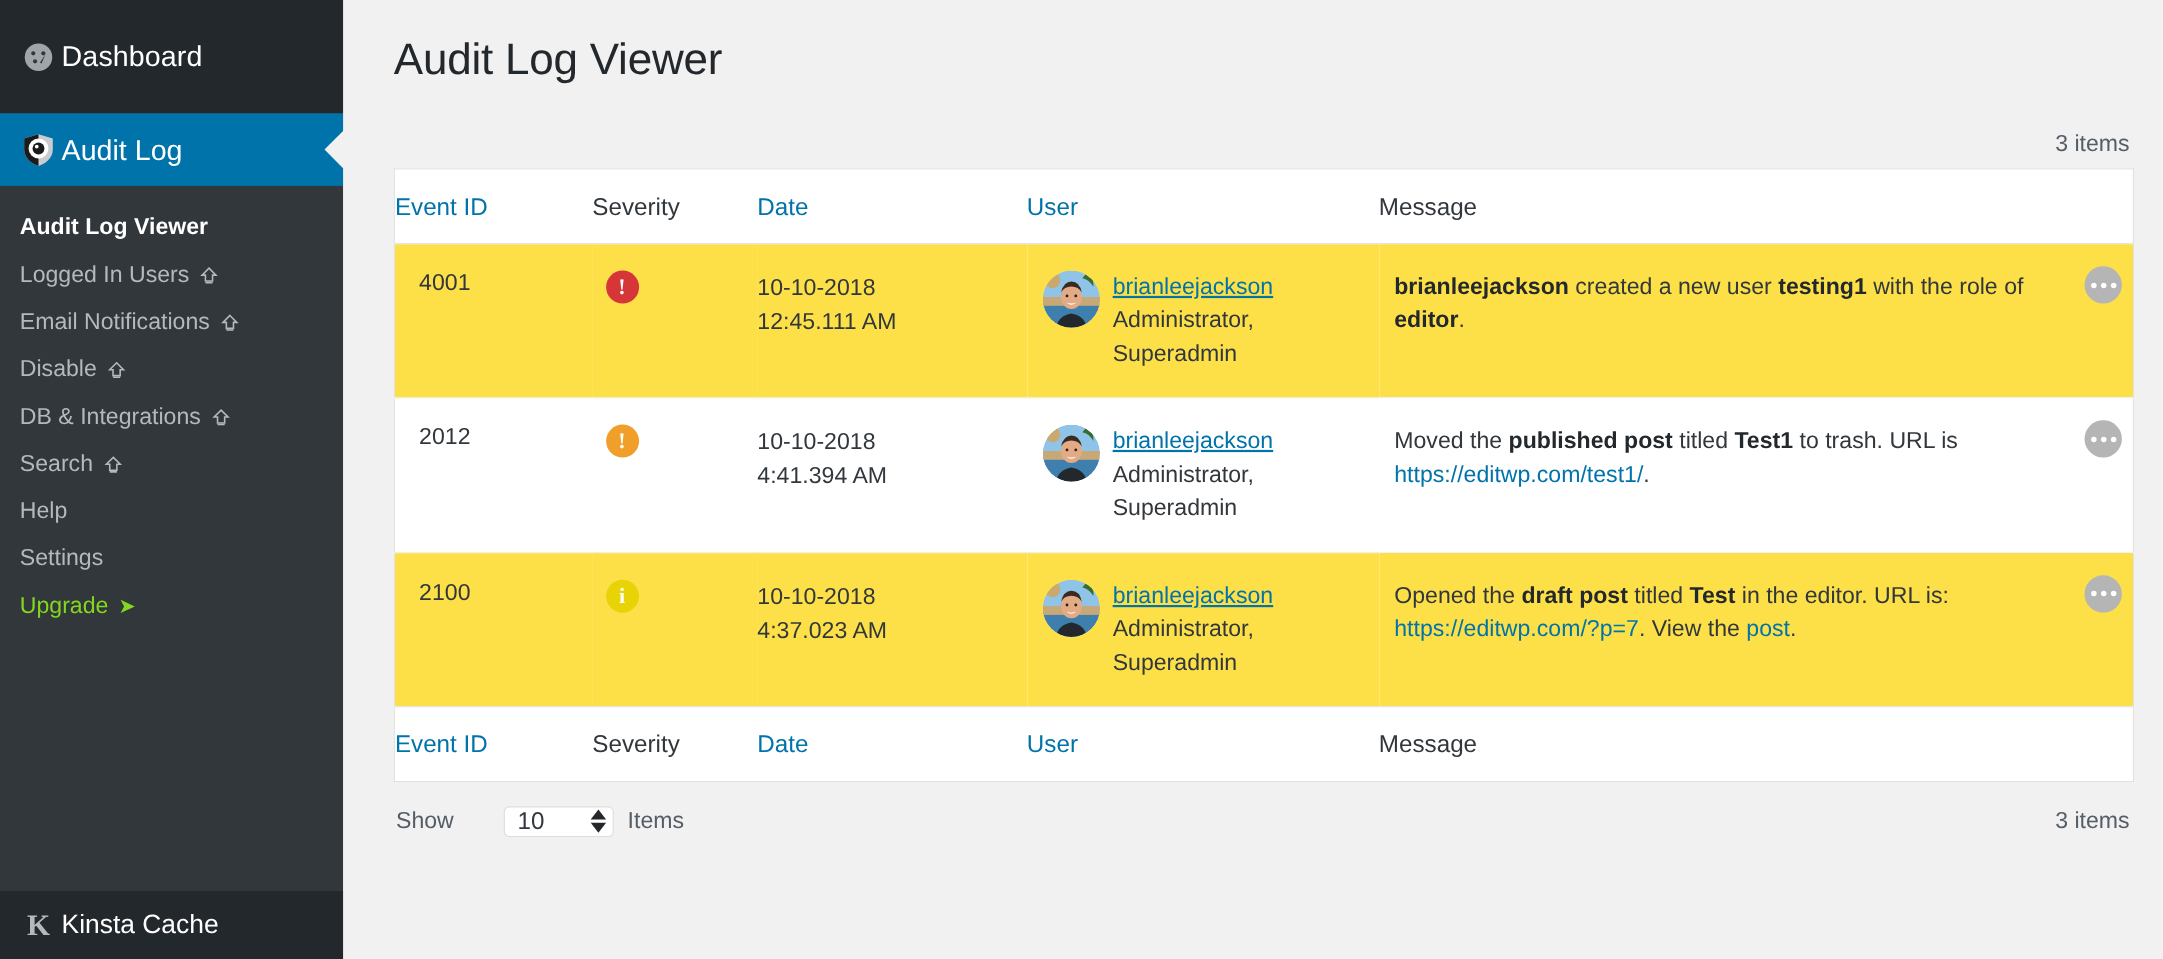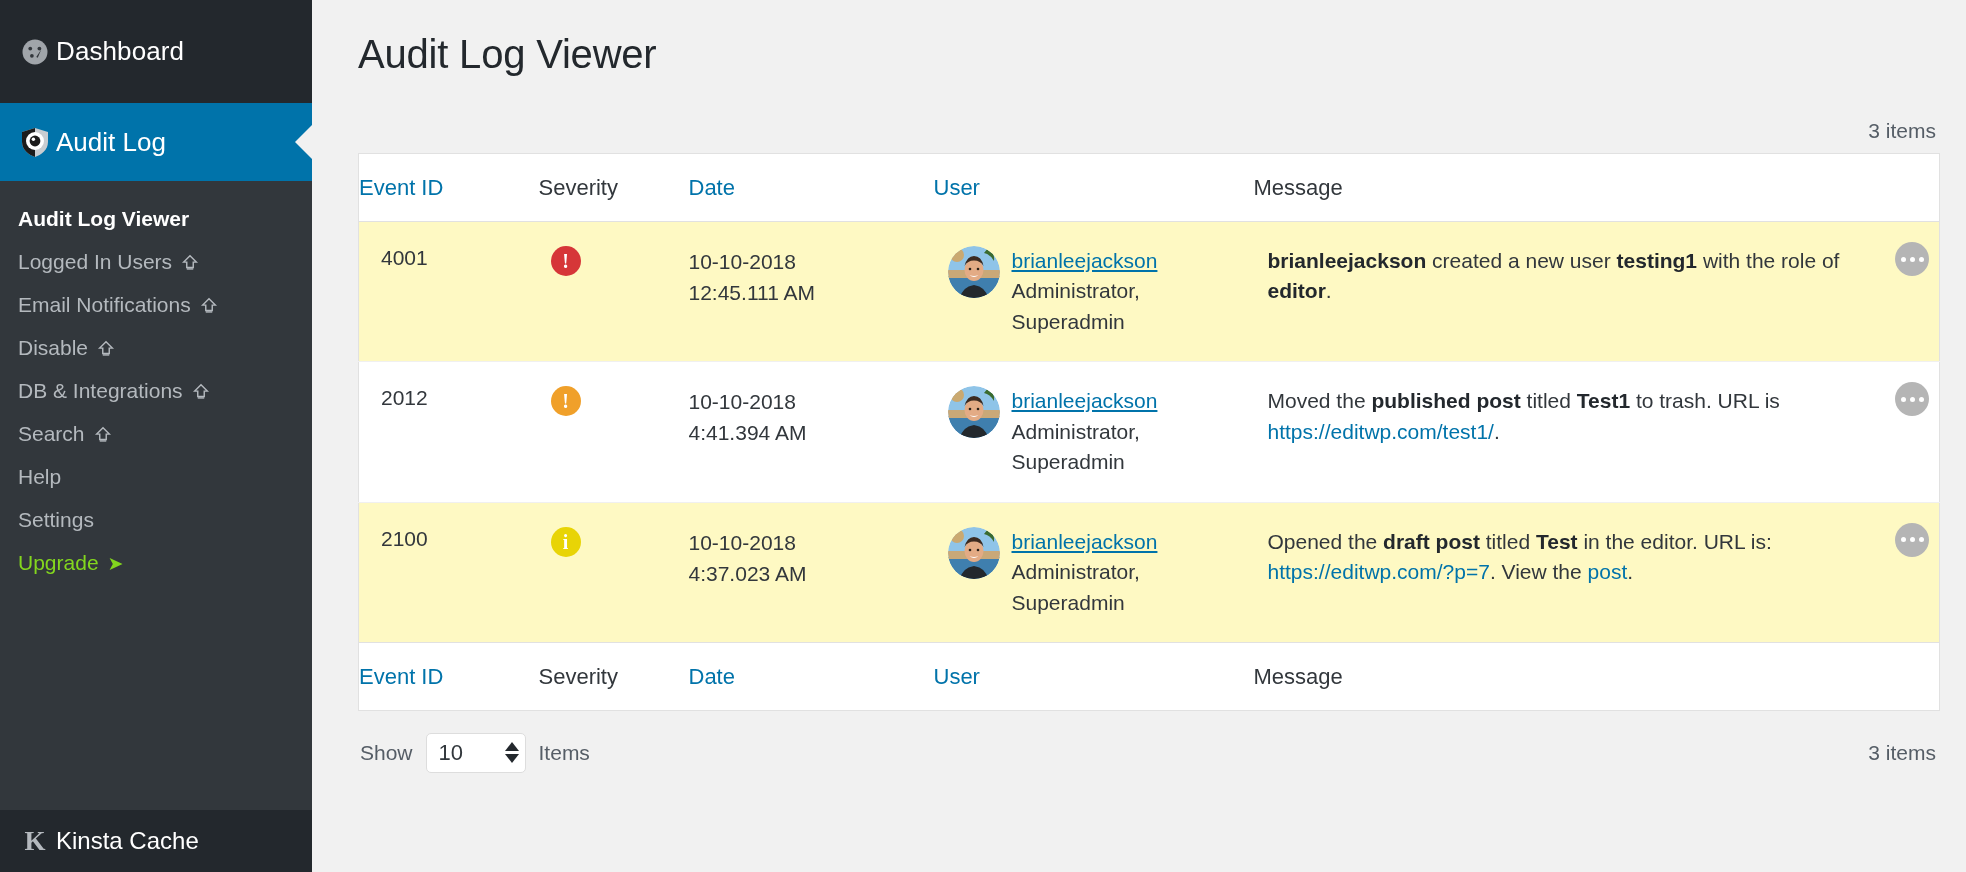--- a/index.html
+++ b/index.html
@@ -24,21 +24,21 @@
     background: #23282d;
     height: 103px;
     display: flex; align-items: center;
     padding-left: 14px;
   }
   .sb-top .ic { width: 42px; flex:0 0 42px; display:flex; align-items:center; justify-content:center; }
   .sb-top .lbl { font-size: 26px; color: #ffffff; letter-spacing: .1px; }
 
   .sb-active {
     background: #0073aa;
-    height: 78px;
+    height: 66px;
     display: flex; align-items: center;
     padding-left: 14px;
     position: relative;
   }
   .sb-active .ic { width: 42px; flex:0 0 42px; display:flex; align-items:center; justify-content:center; }
   .sb-active .lbl { font-size: 26px; color: #ffffff; }
   .sb-active::after {
     content:""; position:absolute; right:-1px; top:50%;
     transform: translateY(-50%);
     width: 0; height: 0;
@@ -129,21 +129,21 @@
   th.h-msg  { padding-left: 14px; }
 
   table.wp-list td {
     vertical-align: top;
     font-size: 21px;
     color: #32373c;
     padding-top: 24px;
     padding-bottom: 24px;
     border-bottom: 1px solid #f0f0f0;
   }
-  tbody tr.alt td { background: #fef9c3; }
+  tbody tr.alt td { background: #fde047; }
   tbody tr:last-child td { border-bottom: 1px solid #e1e1e1; }
 
   td.c-eventid { padding-left: 22px; color:#32373c; }
   td.c-severity { padding-left: 6px; }
   td.c-date { line-height: 1.48; color: #32373c; }
   td.c-user { padding-left: 14px; }
   td.c-message { padding-left: 14px; padding-right: 70px; position: relative; line-height: 1.45; }
 
   .sev {
     width: 30px; height: 30px; border-radius: 50%;
@@ -179,22 +179,22 @@
   .tablenav {
     display: flex; align-items: center; justify-content: space-between;
     margin-top: 22px;
     font-size: 21px; color: #555d66;
     padding: 0 4px 0 2px;
   }
   .tablenav-left { display: flex; align-items: center; gap: 13px; }
   .stepper {
     display: inline-flex; align-items: center;
     background: #fff; border: 1px solid #ddd; border-radius: 5px;
-    height: 40px; padding: 0 6px 0 12px; min-width: 100px;
-    justify-content: space-between; gap: 10px;
+    height: 28px; padding: 0 6px 0 12px; min-width: 100px;
+    justify-content: space-between; gap: 10px; margin-left: 32px;
   }
   .stepper .val { font-size: 22px; color: #32373c; }
   .spin { display:flex; flex-direction: column; gap: 3px; }
   .spin .up, .spin .dn { width:0; height:0; border-left:7px solid transparent; border-right:7px solid transparent; }
   .spin .up { border-bottom: 9px solid #23282d; }
   .spin .dn { border-top: 9px solid #23282d; }
   .items-bottom { font-size: 21px; color: #555d66; }
 </style>
 </head>
 <body>

